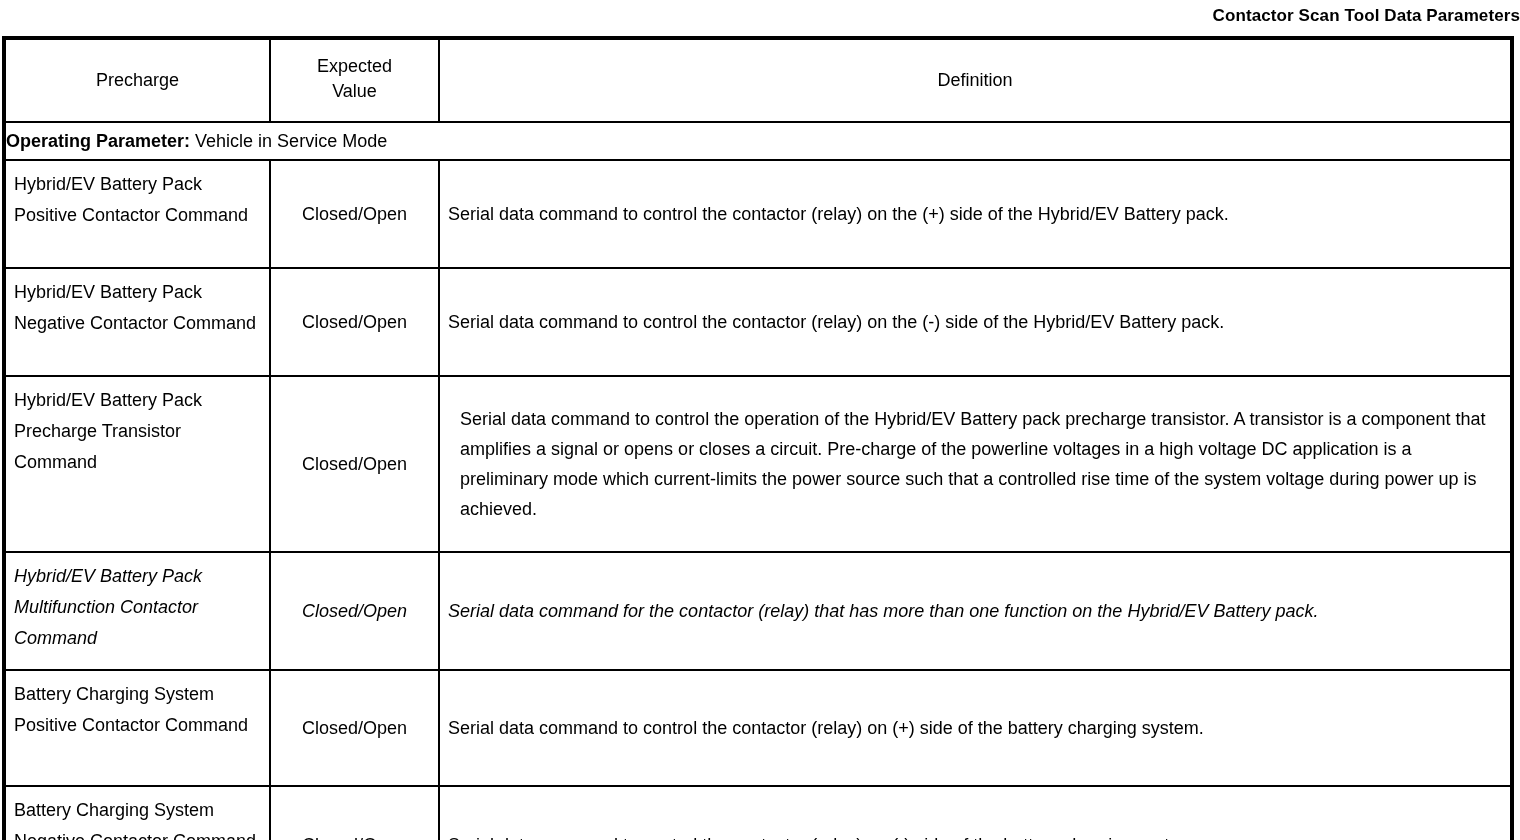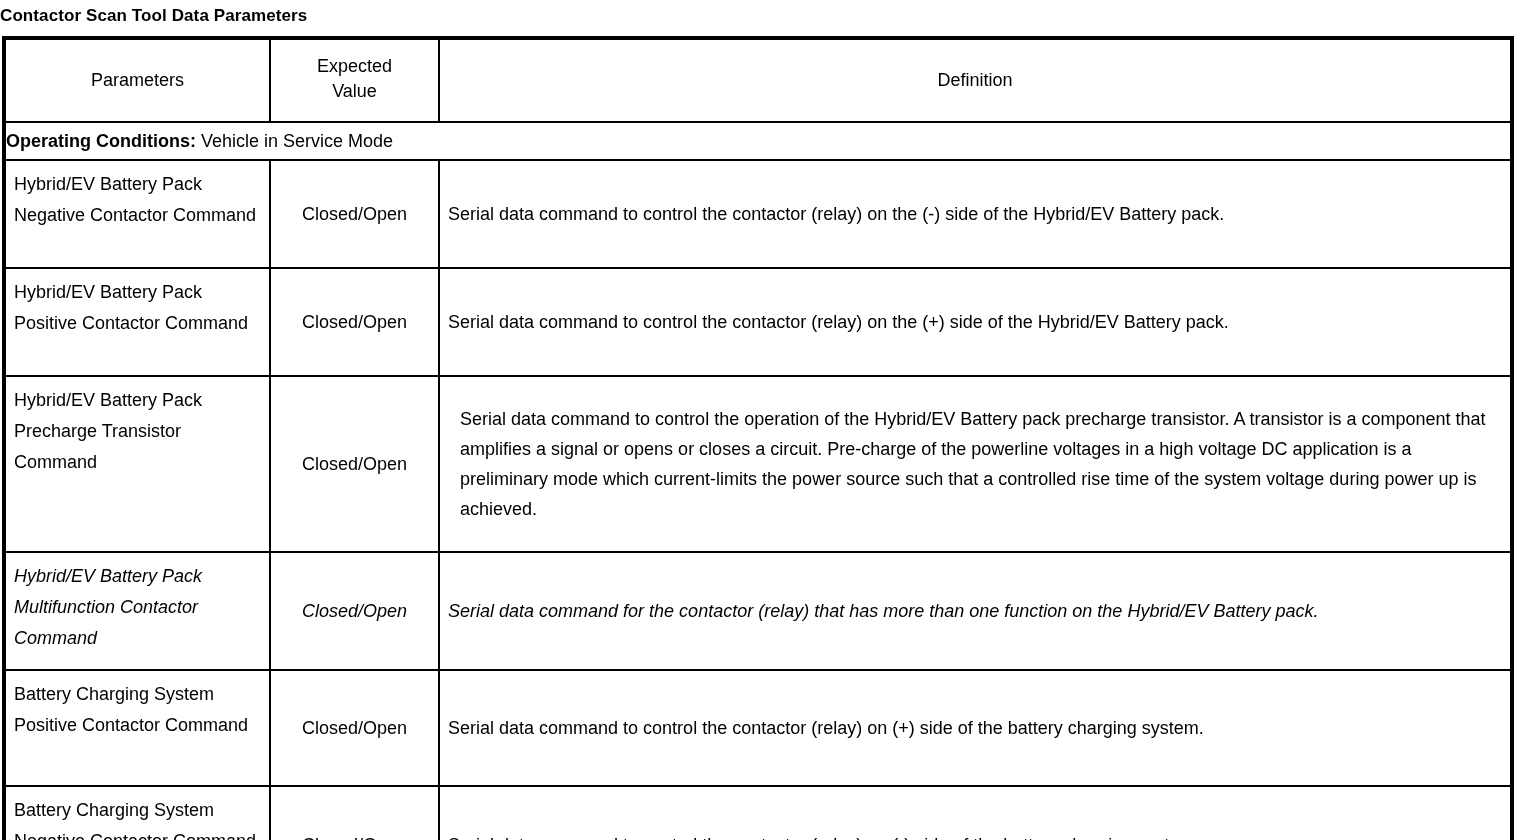--- a/index.html
+++ b/index.html
@@ -16,21 +16,21 @@
   }
 
   .page {
     position: relative;
     width: 1520px;
     height: 840px;
     box-sizing: border-box;
   }
 
   .doc-title {
-    text-align: left;
+    text-align: right;
     font-size: 17px;
     font-weight: bold;
     line-height: 20px;
     padding-top: 6px;
     padding-bottom: 10px;
     letter-spacing: 0.1px;
   }
 
   table.params {
     border-collapse: collapse;
@@ -118,46 +118,46 @@
 
   <table class="params">
     <colgroup>
       <col class="c-param">
       <col class="c-value">
       <col class="c-def">
     </colgroup>
 
     <thead>
       <tr class="hdr-row">
-        <th class="param">Parameters</th>
+        <th class="param">Precharge</th>
         <th class="expected">
           <span>Expected</span><br>
           <span>Value</span>
         </th>
         <th class="def">Definition</th>
       </tr>
     </thead>
 
     <tbody>
       <tr class="cond-row">
         <td colspan="3">
-          <span class="cond-label">Operating Conditions:</span><span> Vehicle in Service Mode</span>
+          <span class="cond-label">Operating Parameter:</span><span> Vehicle in Service Mode</span>
         </td>
+      </tr>
+
+      <tr class="data-row r1">
+        <td class="param">Hybrid/EV Battery Pack Positive Contactor Command</td>
+        <td class="value">Closed/Open</td>
+        <td class="def">Serial data command to control the contactor (relay) on the (+) side of the Hybrid/EV Battery pack.</td>
       </tr>
 
       <tr class="data-row r2">
         <td class="param">Hybrid/EV Battery Pack Negative Contactor Command</td>
         <td class="value">Closed/Open</td>
         <td class="def">Serial data command to control the contactor (relay) on the (-) side of the Hybrid/EV Battery pack.</td>
-      </tr>
-
-      <tr class="data-row r1">
-        <td class="param">Hybrid/EV Battery Pack Positive Contactor Command</td>
-        <td class="value">Closed/Open</td>
-        <td class="def">Serial data command to control the contactor (relay) on the (+) side of the Hybrid/EV Battery pack.</td>
       </tr>
 
       <tr class="data-row r3">
         <td class="param">Hybrid/EV Battery Pack Precharge Transistor Command</td>
         <td class="value">Closed/Open</td>
         <td class="def">Serial data command to control the operation of the Hybrid/EV Battery pack precharge transistor. A transistor is a component that amplifies a signal or opens or closes a circuit. Pre-charge of the powerline voltages in a high voltage DC application is a preliminary mode which current-limits the power source such that a controlled rise time of the system voltage during power up is achieved.</td>
       </tr>
 
       <tr class="data-row r4">
         <td class="param">Hybrid/EV Battery Pack Multifunction Contactor Command</td>

